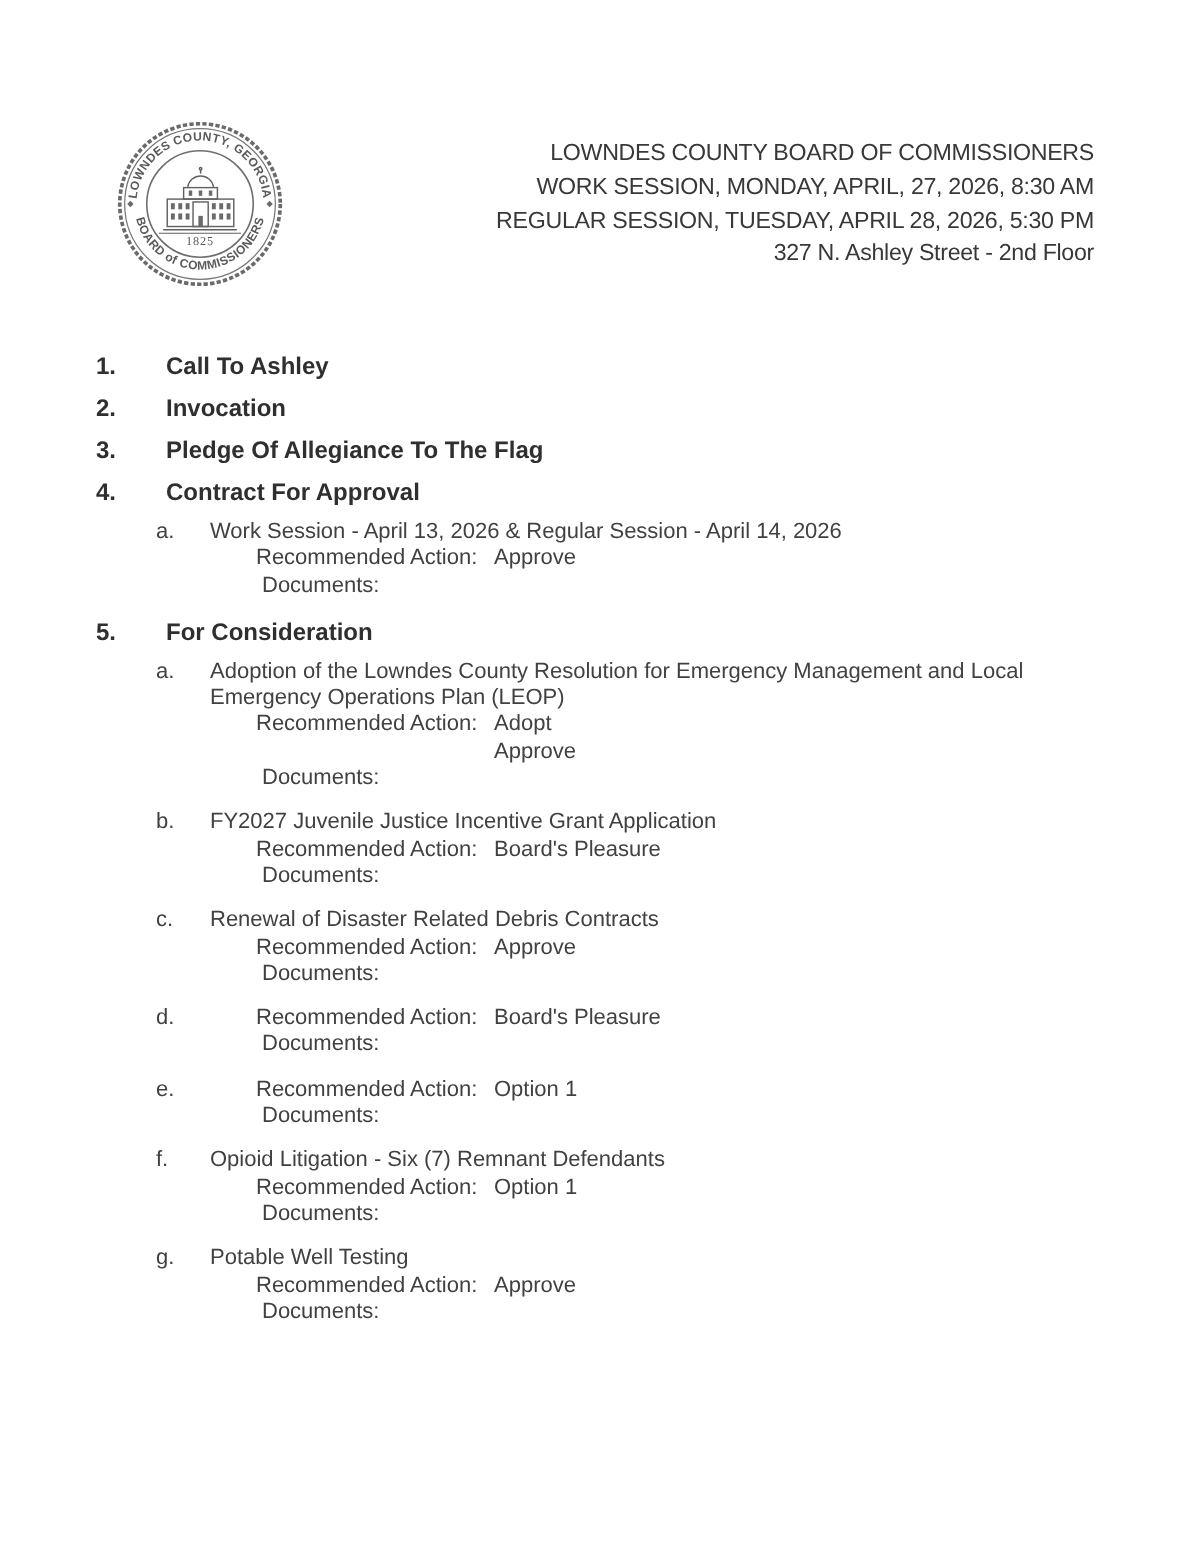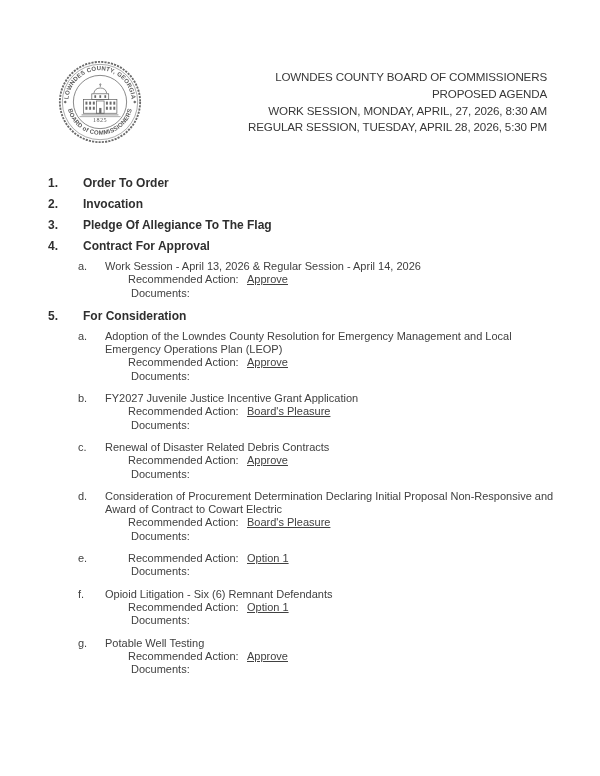--- a/index.html
+++ b/index.html
@@ -47,21 +47,21 @@
     font-weight:bold;font-size:12px;line-height:14px;color:var(--ink-bold);
   }
   .item-num{width:35px;flex:none;}
   .sub-items{margin-top:7px;}
   .sub{margin-bottom:9px;font-size:11px;line-height:13.3px;color:#414141;}
   .sub-row{display:flex;padding-left:78px;}
   .sub-letter{width:27px;flex:none;}
   .sub-body{width:460px;}
   .rec-row{display:flex;margin-left:23px;justify-content:flex-end;}
   .rec-label{width:119px;flex:none;}
-  .action-values{flex:1;text-decoration:underline;}
+  .action-values{flex:1;}
   .doc-row{margin-left:26px;}
 </style>
 </head>
 <body>
 
 <div class="page">
 
   <div class="seal">
     <svg viewBox="0 0 84 84">
       <defs>
@@ -110,30 +110,30 @@
         <rect x="51.4" y="46.6" width="1.9" height="3"></rect>
         <rect x="55" y="46.6" width="1.9" height="3"></rect>
         <rect x="41.2" y="47.8" width="2.2" height="5.2"></rect>
       </g>
       <text x="42" y="61.8" text-anchor="middle" class="seal-year">1825</text>
     </svg>
   </div>
 
   <div class="header-text">
     <div>LOWNDES COUNTY BOARD OF COMMISSIONERS</div>
-    <div>PROPOSED AGENDA</div>
     <div>WORK SESSION, MONDAY, APRIL, 27, 2026, 8:30 AM</div>
     <div>REGULAR SESSION, TUESDAY, APRIL 28, 2026, 5:30 PM</div>
+    <div>327 N. Ashley Street - 2nd Floor</div>
   </div>
 
   <div class="content" id="agenda-list">
   <div class="item">
     <div class="item-head">
       <span class="item-num">1.</span>
-      <span class="item-title">Order To Order</span>
+      <span class="item-title">Call To Ashley</span>
     </div>
 
   </div>
 
   <div class="item">
     <div class="item-head">
       <span class="item-num">2.</span>
       <span class="item-title">Invocation</span>
     </div>
 
@@ -178,20 +178,21 @@
     </div>
     <div class="sub-items">
   <div class="sub">
     <div class="sub-row">
       <span class="sub-letter">a.</span>
       <div class="sub-body">
         <div class="sub-text">Adoption of the Lowndes County Resolution for Emergency Management and Local Emergency Operations Plan (LEOP)</div>
         <div class="rec-row">
           <span class="rec-label">Recommended Action:</span>
           <div class="action-values">
+                    <div>Adopt</div>
                     <div>Approve</div>
                   </div>
         </div>
         <div class="doc-row">Documents:</div>
       </div>
     </div>
   </div>
 
   <div class="sub">
     <div class="sub-row">
@@ -222,21 +223,20 @@
         </div>
         <div class="doc-row">Documents:</div>
       </div>
     </div>
   </div>
 
   <div class="sub">
     <div class="sub-row">
       <span class="sub-letter">d.</span>
       <div class="sub-body">
-        <div class="sub-text">Consideration of Procurement Determination Declaring Initial Proposal Non-Responsive and Award of Contract to Cowart Electric</div>
         <div class="rec-row">
           <span class="rec-label">Recommended Action:</span>
           <div class="action-values">
                     <div>Board's Pleasure</div>
                   </div>
         </div>
         <div class="doc-row">Documents:</div>
       </div>
     </div>
   </div>
@@ -253,21 +253,21 @@
         </div>
         <div class="doc-row">Documents:</div>
       </div>
     </div>
   </div>
 
   <div class="sub">
     <div class="sub-row">
       <span class="sub-letter">f.</span>
       <div class="sub-body">
-        <div class="sub-text">Opioid Litigation - Six (6) Remnant Defendants</div>
+        <div class="sub-text">Opioid Litigation - Six (7) Remnant Defendants</div>
         <div class="rec-row">
           <span class="rec-label">Recommended Action:</span>
           <div class="action-values">
                     <div>Option 1</div>
                   </div>
         </div>
         <div class="doc-row">Documents:</div>
       </div>
     </div>
   </div>

